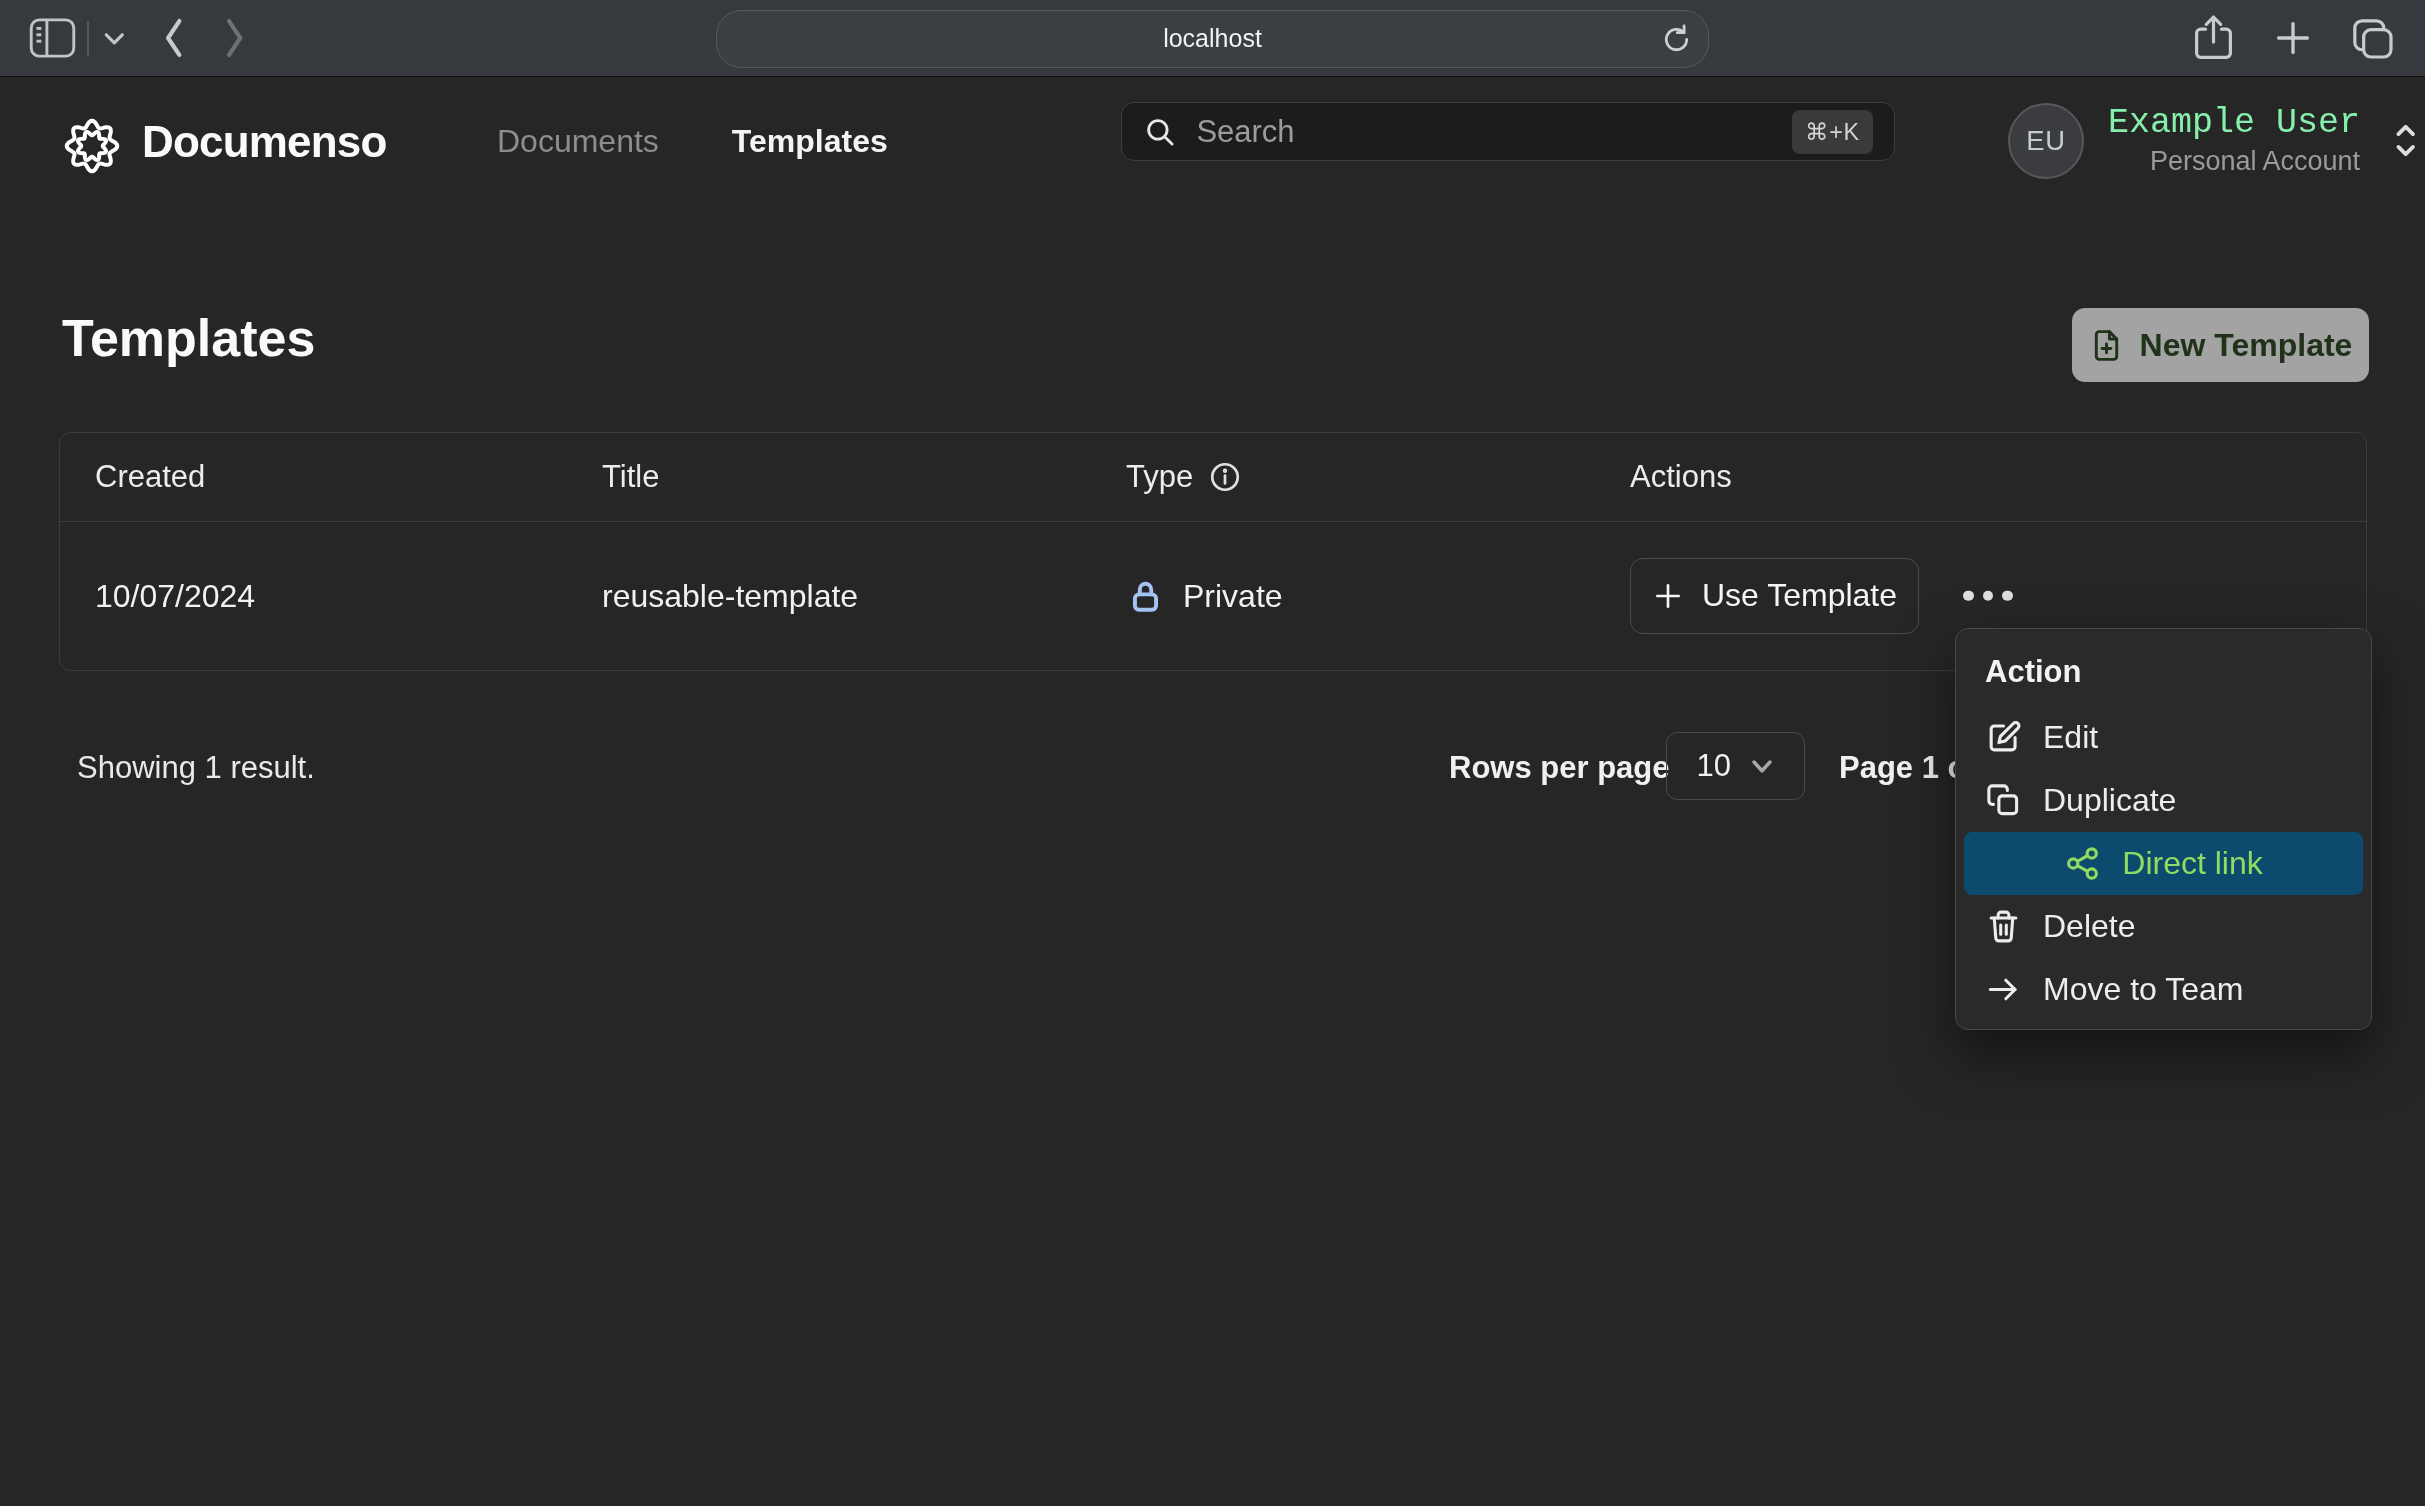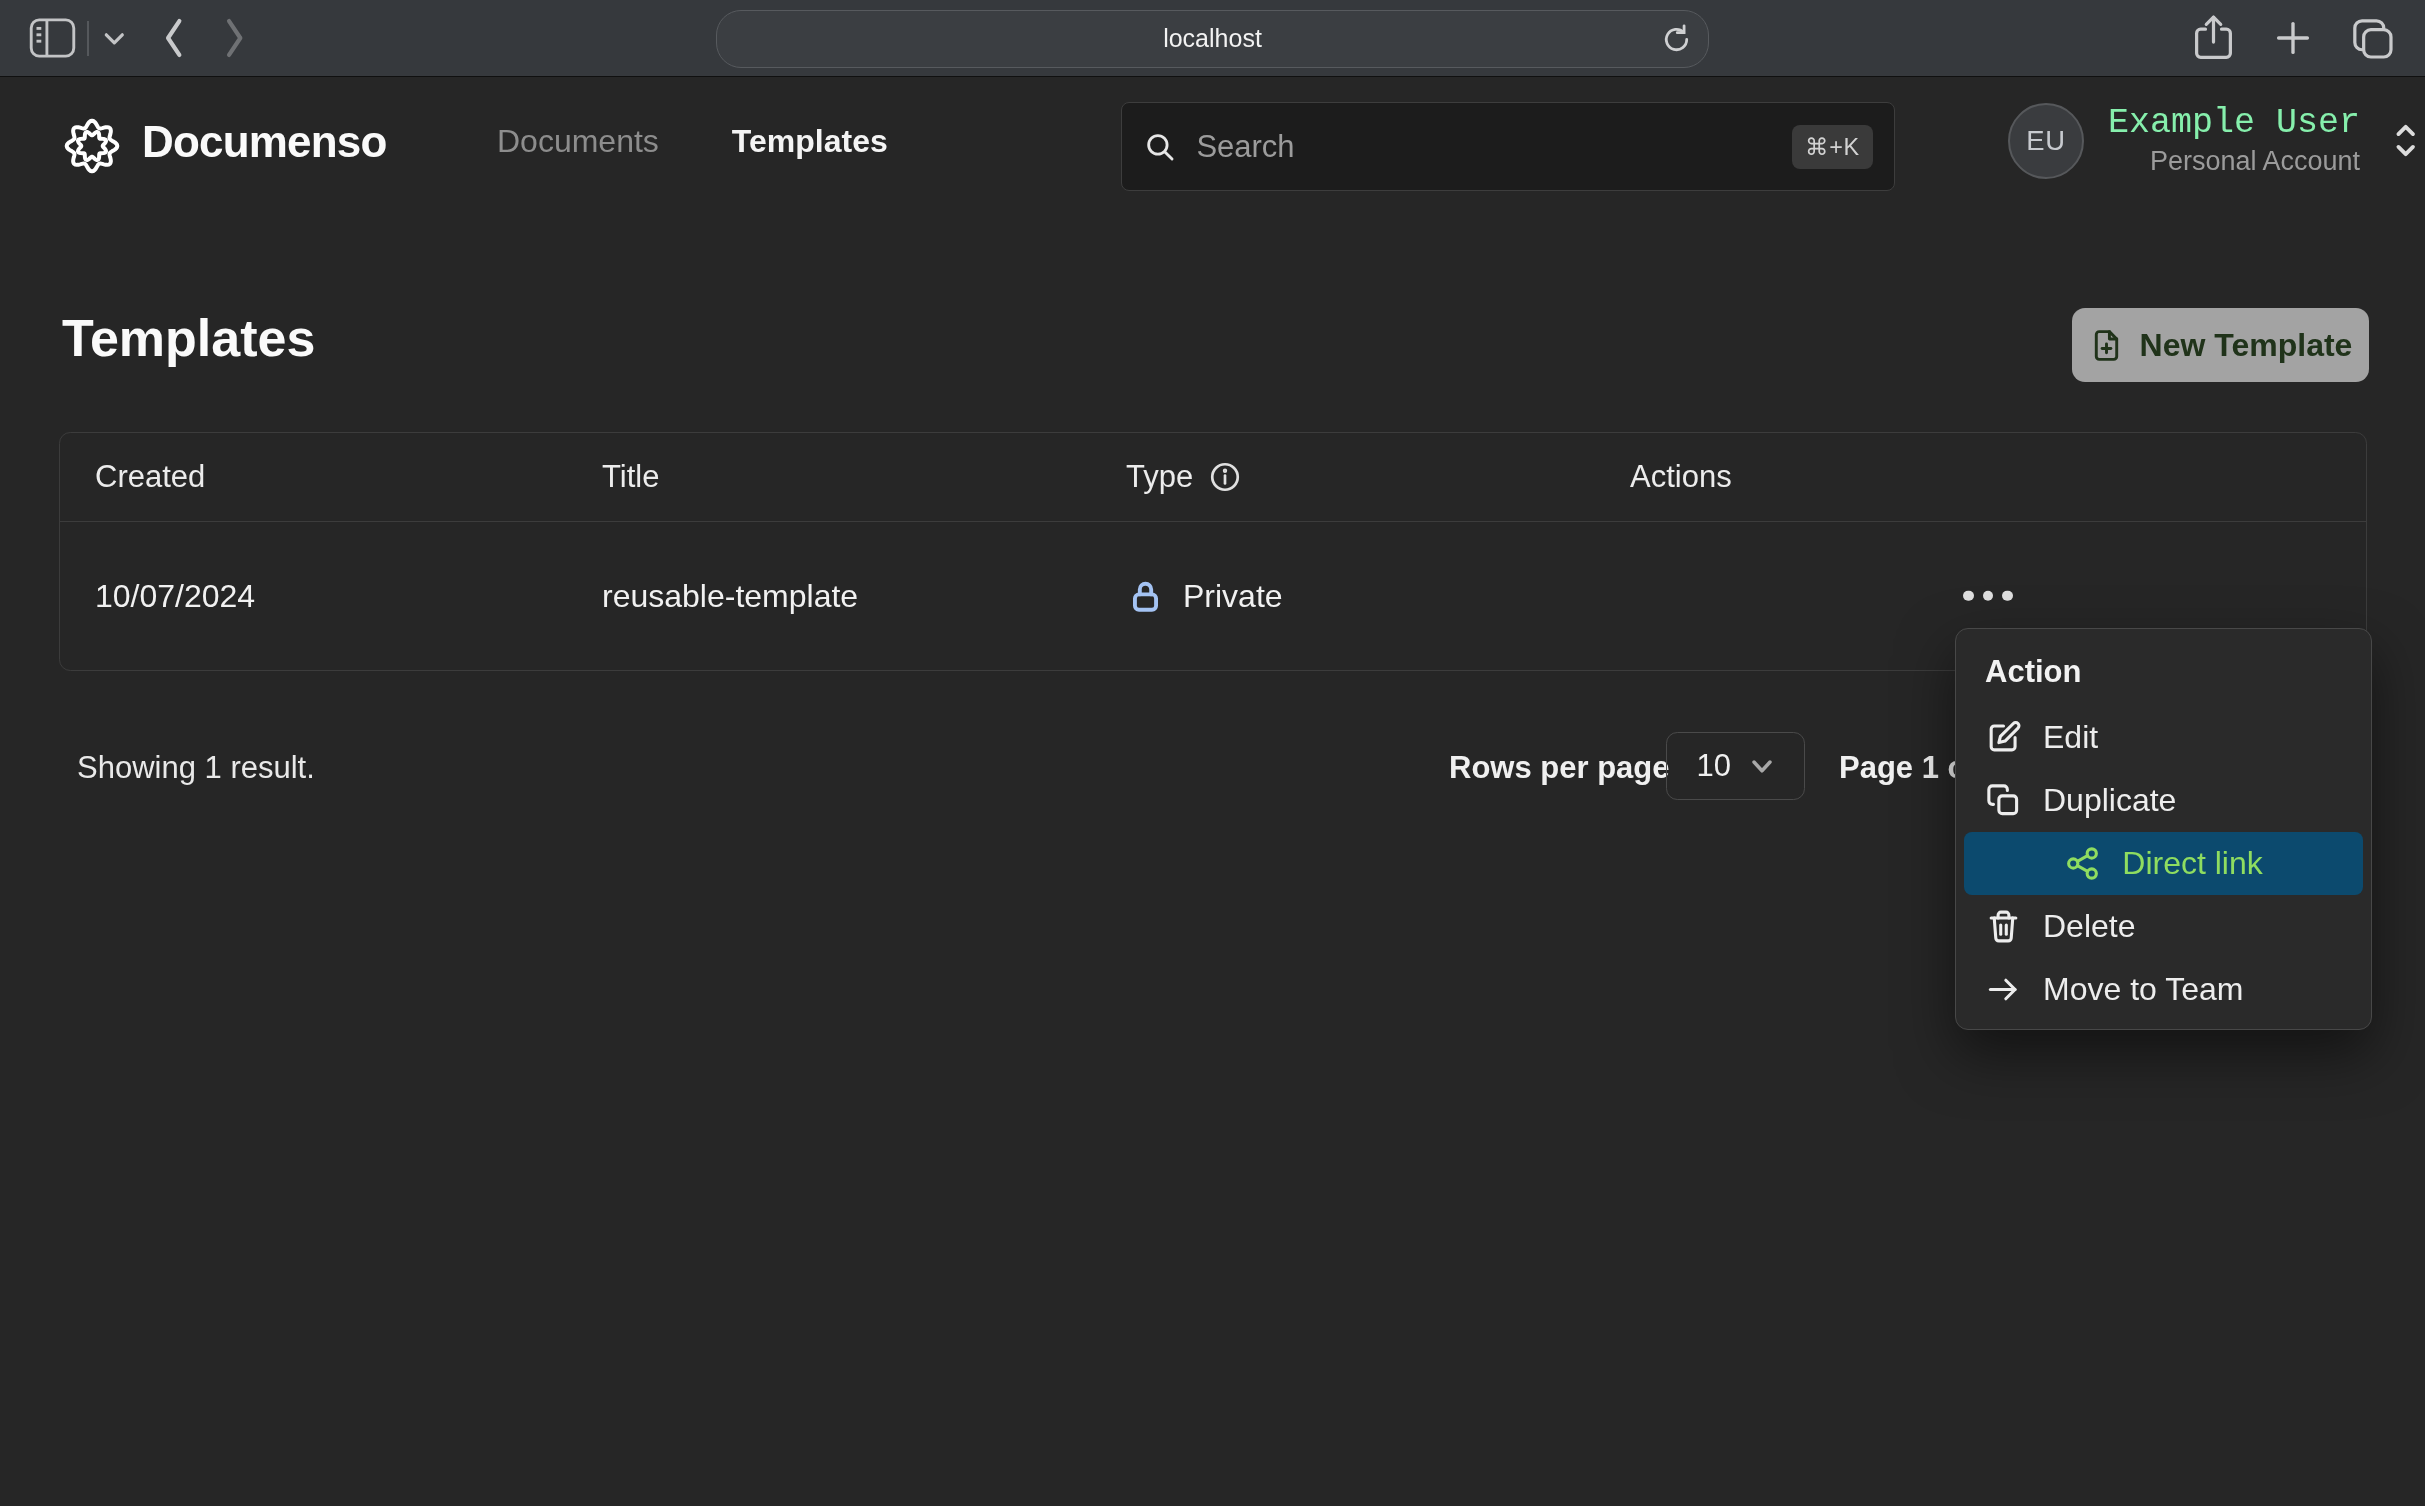--- a/index.html
+++ b/index.html
@@ -31,22 +31,22 @@
   .chrome-right { position:absolute; right:31px; top:0; height:76px; display:flex; align-items:center; gap:37px; }
 
   
   .brand { position:absolute; left:63px; top:117px; height:58px; display:flex; gap:21px; }
   .brand-name { font-size:44px; font-weight:700; letter-spacing:-0.8px; color:#fafafa; }
   .main-nav { position:absolute; left:497px; top:123px; display:flex; gap:73px; align-items:center; }
   .nav-link { font-size:32px; color:#8d8d8d; font-weight:500; text-decoration:none; cursor:pointer; }
   .nav-link.active { color:#f4f4f4; font-weight:600; }
 
   .search-box {
-    position:absolute; left:1121px; top:102px; width:774px; height:89px;
-    background:#1c1c1c; border:1.6px solid #3d3d3d; border-radius:8px;
+    position:absolute; left:1121px; top:102px; width:774px; height:59px;
+    background:#1c1c1c; border:1.6px solid #3d3d3d; border-radius:13px;
     display:flex; align-items:center; padding:0 21px;
   }
   .search-input {
     flex:1; margin-left:19.4px; background:transparent; border:none; outline:none;
     font-size:31px; color:#e8e8e8; font-family:"Liberation Sans", sans-serif;
   }
   .search-input::placeholder { color:#9c9c9c; }
   .kbd {
     background:#3a3a3a; border-radius:8px; padding:8px 13px;
     font-size:23.4px; color:#d2d2d2; letter-spacing:0.8px;
@@ -284,20 +284,31 @@
     <div class="cell c2 td td-title">reusable-template</div>
     <div class="cell c3">
       <span>
         <svg width="39" height="39" viewBox="0 0 24 24" fill="none" stroke="#a4c3f3" stroke-width="2.4" stroke-linecap="round" stroke-linejoin="round">
           <rect x="5.5" y="11" width="13" height="9.5" rx="2.5"></rect>
           <path d="M8.5 11 V8 a3.5 3.5 0 0 1 7 0 v3"></path>
         </svg>
       </span>
       <span class="td type-label">Private</span>
     </div>
+    <div class="cell c4">
+      <button class="use-template-btn">
+        <span>
+          <svg width="32" height="32" viewBox="0 0 24 24" fill="none" stroke="#f5f5f5" stroke-width="2" stroke-linecap="round">
+            <line x1="12" y1="4" x2="12" y2="20"></line>
+            <line x1="4" y1="12" x2="20" y2="12"></line>
+          </svg>
+        </span>
+        <span>Use Template</span>
+      </button>
+    </div>
     <button class="row-dots">
       <span class="dot"></span>
       <span class="dot"></span>
       <span class="dot"></span>
     </button>
   </div>
 </div>
 
 <div class="showing">Showing 1 result.</div>
 <div class="rpp-label">Rows per page</div>

